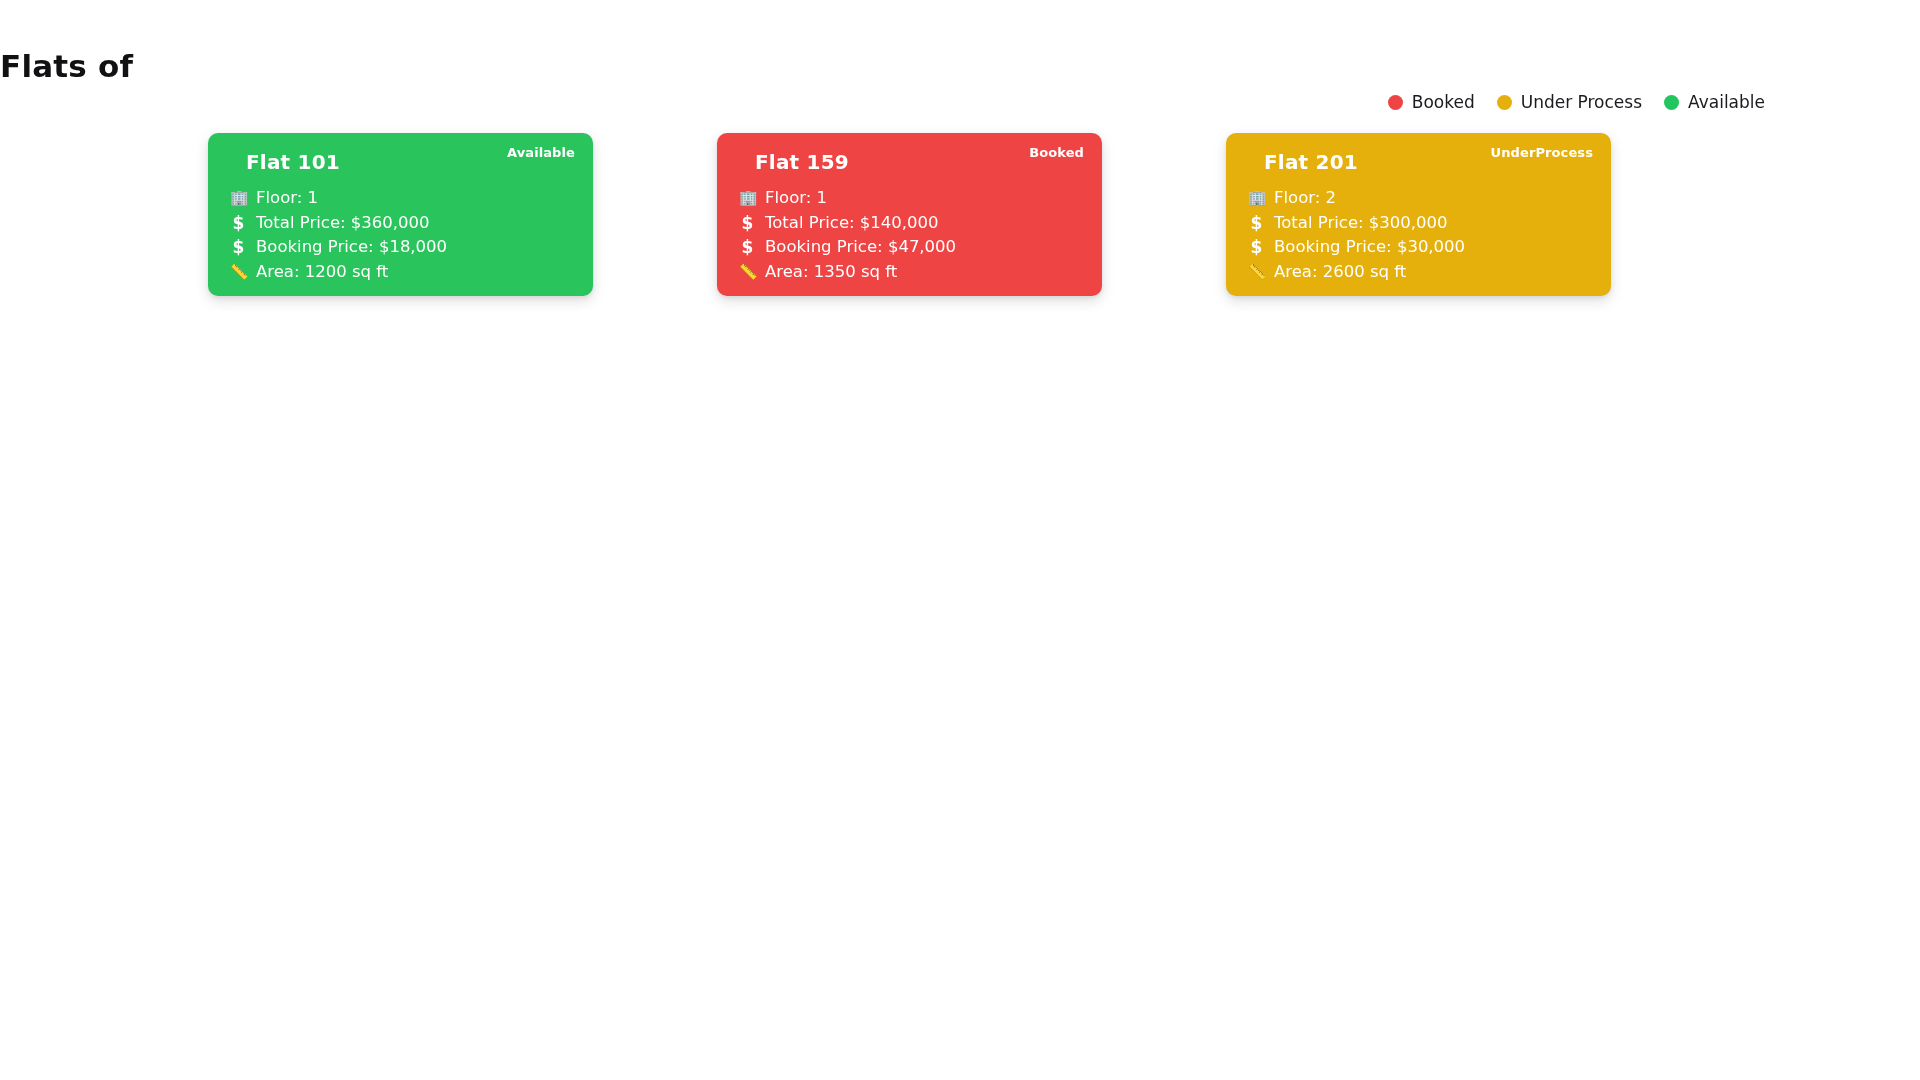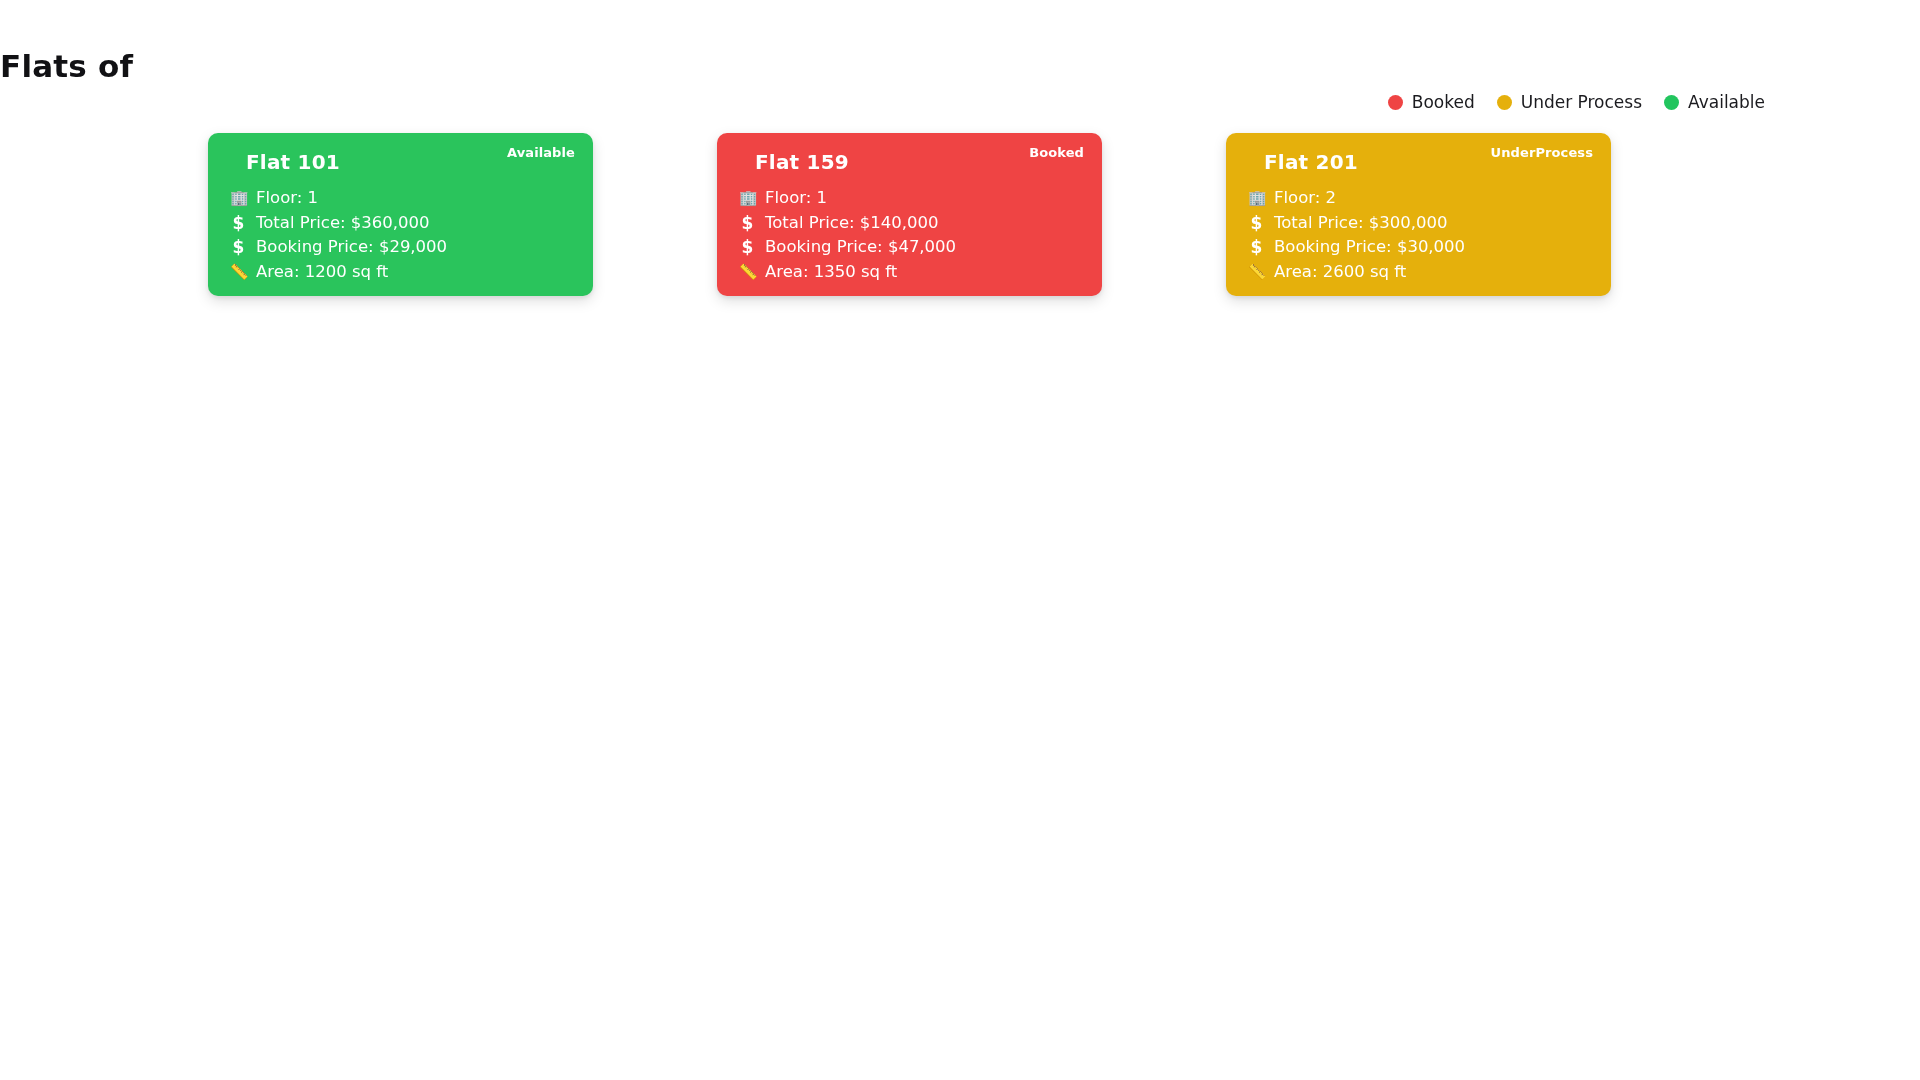--- a/index.html
+++ b/index.html
@@ -158,21 +158,21 @@
           <div class="card-row">
             <span class="row-icon">🏢</span>
             <span class="row-text">Floor: 1</span>
           </div>
           <div class="card-row">
             <span class="row-icon money">$</span>
             <span class="row-text">Total Price: $360,000</span>
           </div>
           <div class="card-row">
             <span class="row-icon money">$</span>
-            <span class="row-text">Booking Price: $29,000</span>
+            <span class="row-text">Booking Price: $18,000</span>
           </div>
           <div class="card-row">
             <span class="row-icon">📏</span>
             <span class="row-text">Area: 1200 sq ft</span>
           </div>
         </div>
       </div>
       <div class="flat-card" style="background: rgb(239, 68, 68);">
         <div class="card-badge">Booked</div>
         <div class="card-title">Flat 159</div>

